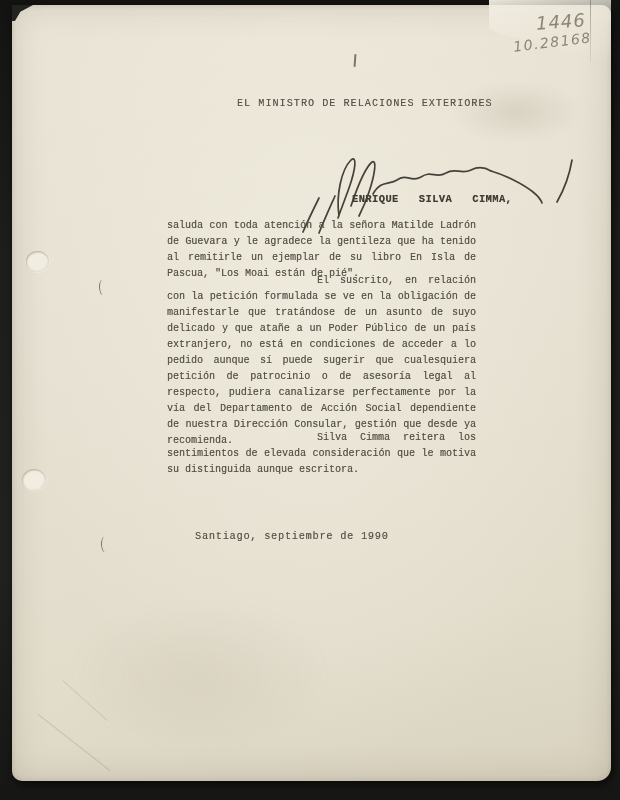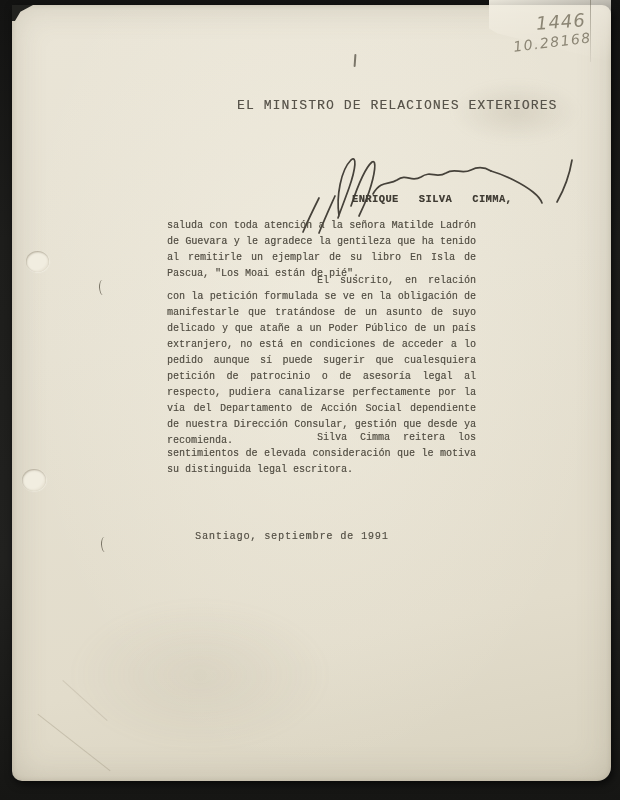--- a/index.html
+++ b/index.html
@@ -36,21 +36,21 @@
   }
   .stain-mid{
     position:absolute;left:70px;top:600px;width:260px;height:150px;border-radius:50%;
     background:radial-gradient(closest-side,rgba(140,130,108,0.10),rgba(140,130,108,0));
     filter:blur(6px);
   }
   .crease-bl-1{position:absolute;left:28px;top:742px;width:92px;height:1px;background:rgba(150,140,118,0.35);transform:rotate(38deg);}
   .crease-bl-2{position:absolute;left:55px;top:700px;width:60px;height:1px;background:rgba(150,140,118,0.25);transform:rotate(42deg);}
   .letterhead{
     position:absolute;left:237px;top:98px;
-    font-size:13px;letter-spacing:1.1px;color:#57534a;
+    font-size:10px;letter-spacing:1.1px;color:#57534a;
     text-shadow:0.3px 0.3px 0.4px rgba(87,83,74,0.5);
     white-space:pre;
   }
   .pencil{color:#8b8574;font-family:"DejaVu Sans",sans-serif;font-style:italic;position:absolute;}
   .pencil-num-1{left:536px;top:11px;font-size:18px;letter-spacing:1px;transform:rotate(-4deg);}
   .pencil-num-2{left:513px;top:34px;font-size:14px;letter-spacing:1.5px;transform:rotate(-7deg);}
   .signature-svg{position:absolute;left:283px;top:148px;width:300px;height:95px;}
   .sender{
     position:absolute;left:340px;top:193px;
     font-size:10.3px;font-weight:700;letter-spacing:0.5px;color:#3f3b33;white-space:pre;
@@ -117,20 +117,20 @@
       <path d="M289,12 C287,24 282,40 274,54"></path>
       <path d="M20,84 C26,70 32,58 36,50"></path>
       <path d="M36,85 C42,70 48,57 52,48"></path>
     </g>
   </svg>
 
   <div class="sender">ENRIQUE   SILVA   CIMMA,</div>
 
   <p class="body-par p1">saluda con toda atención a la señora Matilde Ladrón de Guevara y le agradece la gentileza que ha tenido al remitirle un ejemplar de su libro En Isla de Pascua, "Los Moai están de pié".</p>
   <p class="body-par p2">El suscrito, en relación con la petición formulada se ve en la obligación de manifestarle que tratándose de un asunto de suyo delicado y que atañe a un Poder Público de un país extranjero, no está en condiciones de acceder a lo pedido aunque sí puede sugerir que cualesquiera petición de patrocinio o de asesoría legal al respecto, pudiera canalizarse perfectamente por la vía del Departamento de Acción Social dependiente de nuestra Dirección Consular, gestión que desde ya recomienda.</p>
-  <p class="body-par p3">Silva Cimma reitera los sentimientos de elevada consideración que le motiva su distinguida legal escritora.</p>
+  <p class="body-par p3">Silva Cimma reitera los sentimientos de elevada consideración que le motiva su distinguida aunque escritora.</p>
 
   <div class="paren paren-1"></div>
   <div class="paren paren-2"></div>
 
-  <div class="dateline">Santiago, septiembre de 1991</div>
+  <div class="dateline">Santiago, septiembre de 1990</div>
 
 </div>
 
 </body></html>

